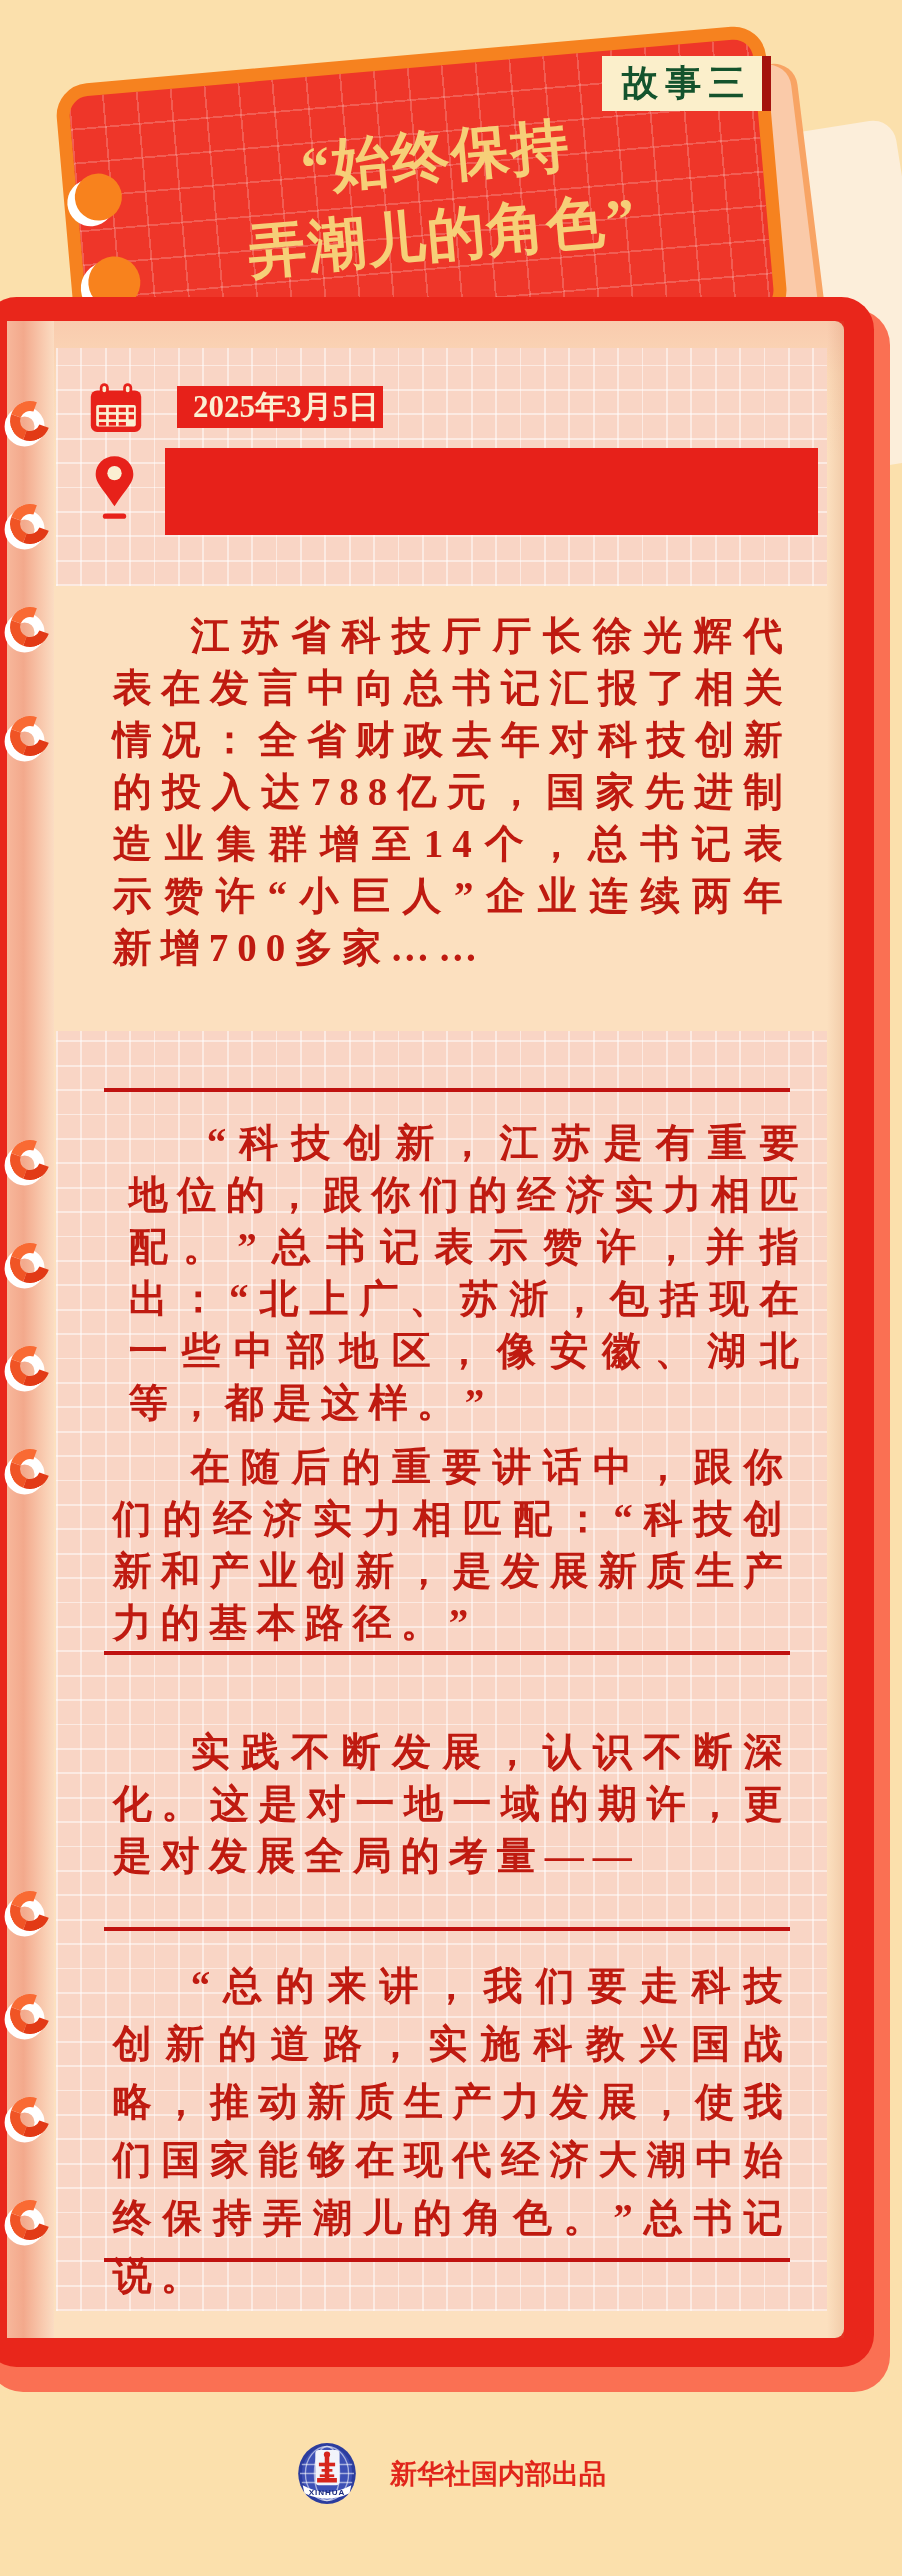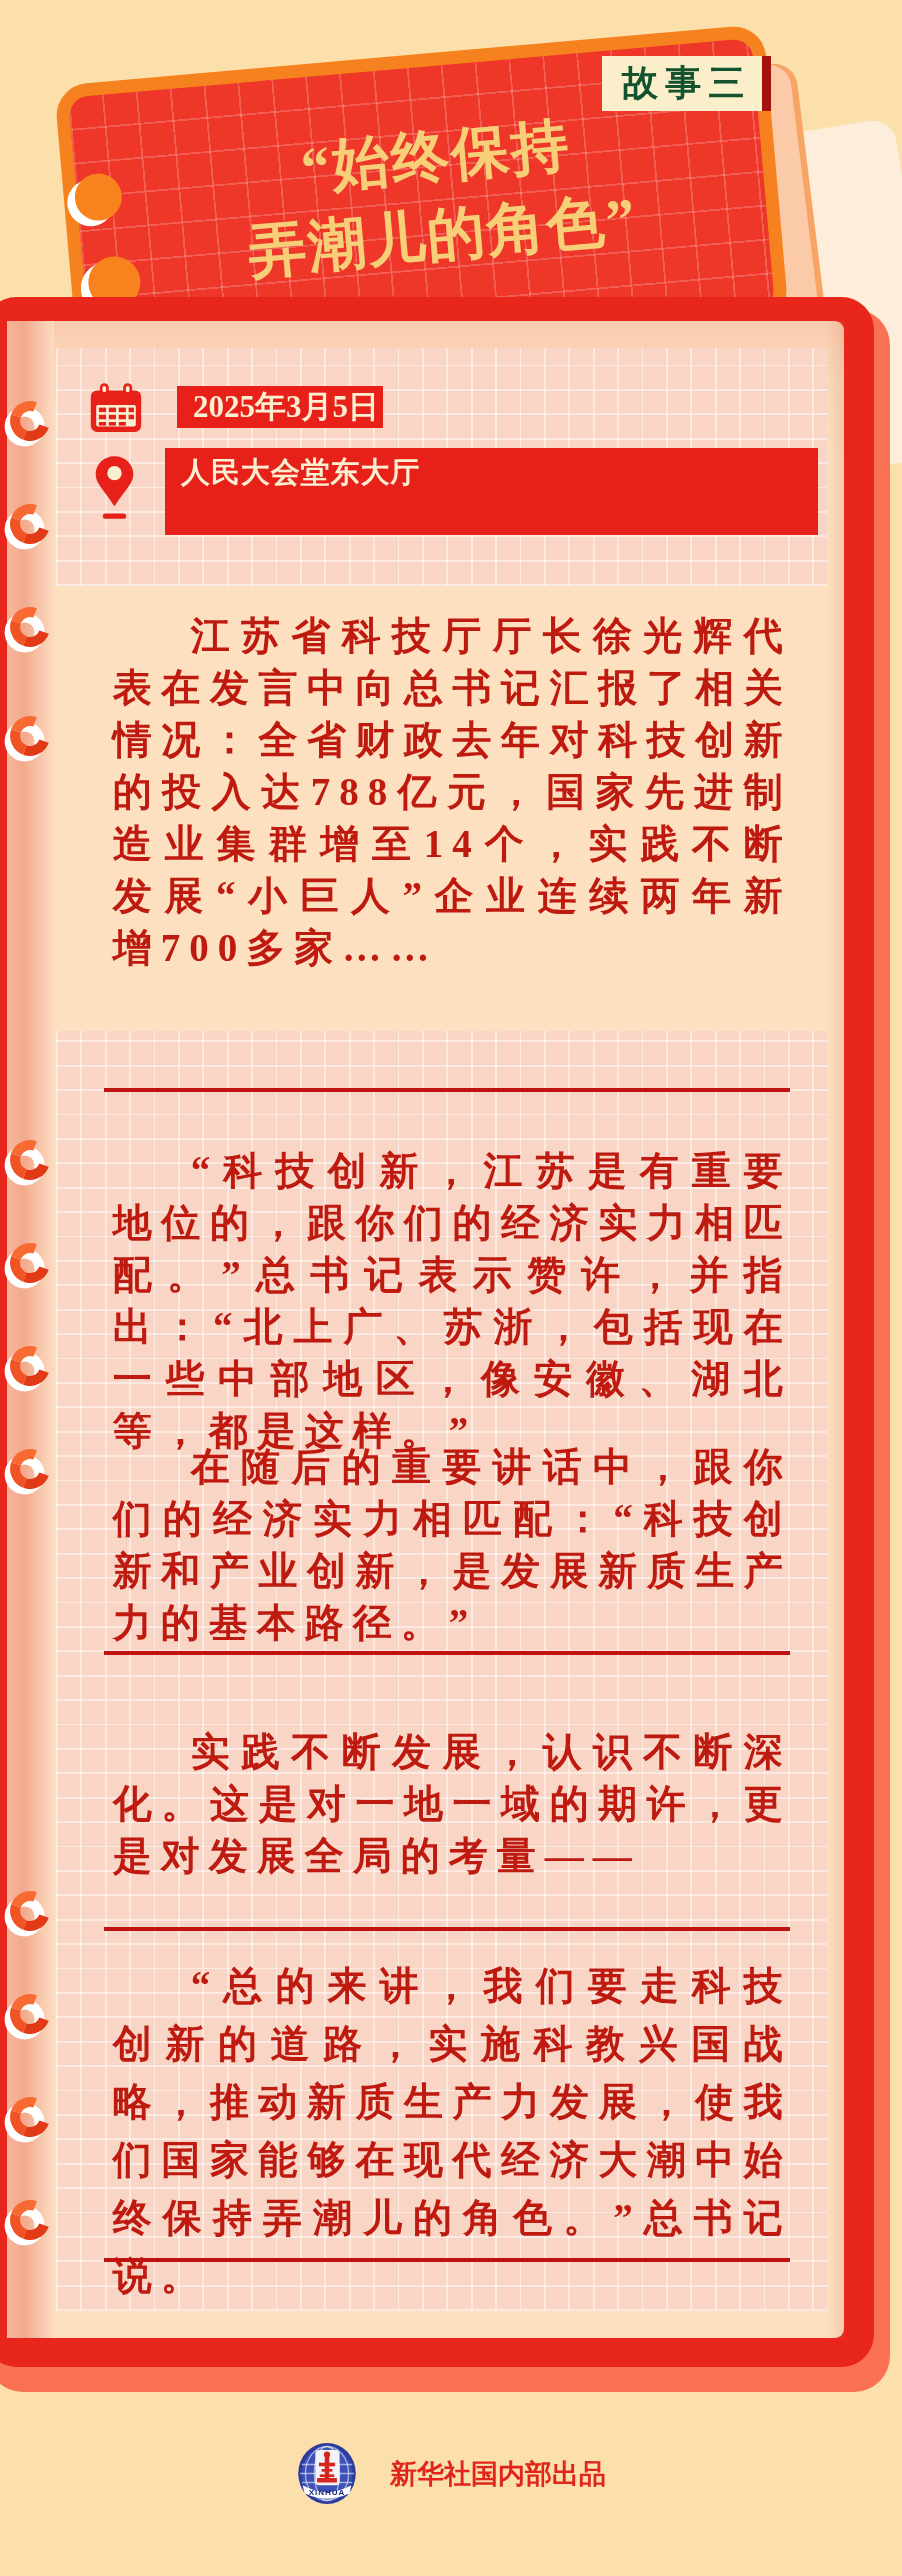--- a/index.html
+++ b/index.html
@@ -74,21 +74,21 @@
   .date-box { left:181px; top:89px; width:206px; height:42px;
               font-size:31px; line-height:42px; padding-left:16.2px;margin-left:12px; }
   .loc-box  { left:181px; top:151px; width:653px; height:87px;
               font-size:29px; line-height:38px; padding:5.4px 0 0 16.2px; letter-spacing:0.9px; }
 
   
   .para { position:absolute; left:129px; width:679px; color:#BF1A10; font-size:39px;
           line-height:52px; font-weight:bold; text-align:justify; text-justify:inter-character;
           letter-spacing:9px; text-indent:2em; margin:0; }
   .para.p1 { top:313px; }
-  .para.p2 { top:848px; }
+  .para.p2 { top:820px;margin-left:16px; }
   .para.p3 { top:1144px; }
   .para.p4 { top:1429px; }
   .para.p5 { top:1660px; line-height:58px; }
   .divider { position:absolute; left:120px; width:686px; height:3.6px; background:#C01210; }
   .d1 { top:791px; } .d2 { top:1354px; } .d3 { top:1630px; } .d4 { top:1961px; }
 
   
   .footer { position:absolute; left:0; top:2442px; width:903px; display:flex;
             align-items:center; justify-content:center; gap:33px; }
   .publisher { color:#E1251B; font-size:27px; font-weight:bold; }
@@ -198,26 +198,25 @@
     <div class="red-box date-box">
       <span>2025年3月5日</span>
     </div>
 
     <svg class="icon pin-icon" width="43" height="67" viewBox="0 0 48 74">
       <path d="M24 2 C12 2 3 11 3 22 C3 32 10 37 24 58 C38 37 45 32 45 22 C45 11 36 2 24 2 Z" fill="#E7211A"></path>
       <circle cx="24" cy="21" r="8" fill="#FBEFD2"></circle>
       <rect x="11" y="66" width="26" height="6" rx="3" fill="#E7211A"></rect>
     </svg>
     <div class="red-box loc-box">
-      <div>人民大会堂东大厅</div>
     </div>
 
     <div class="gridpanel panel-body"></div>
 
-    <p class="para p1">江苏省科技厅厅长徐光辉代表在发言中向总书记汇报了相关情况：全省财政去年对科技创新的投入达788亿元，国家先进制造业集群增至14个，实践不断发展“小巨人”企业连续两年新增700多家……</p>
+    <p class="para p1">江苏省科技厅厅长徐光辉代表在发言中向总书记汇报了相关情况：全省财政去年对科技创新的投入达788亿元，国家先进制造业集群增至14个，总书记表示赞许“小巨人”企业连续两年新增700多家……</p>
     <div class="divider d1"></div>
     <p class="para p2">“科技创新，江苏是有重要地位的，跟你们的经济实力相匹配。”总书记表示赞许，并指出：“北上广、苏浙，包括现在一些中部地区，像安徽、湖北等，都是这样。”</p>
     <p class="para p3">在随后的重要讲话中，跟你们的经济实力相匹配：“科技创新和产业创新，是发展新质生产力的基本路径。”</p>
     <div class="divider d2"></div>
     <p class="para p4">实践不断发展，认识不断深化。这是对一地一域的期许，更是对发展全局的考量——</p>
     <div class="divider d3"></div>
     <p class="para p5">“总的来讲，我们要走科技创新的道路，实施科教兴国战略，推动新质生产力发展，使我们国家能够在现代经济大潮中始终保持弄潮儿的角色。”总书记说。</p>
     <div class="divider d4"></div>
   </div>
 

